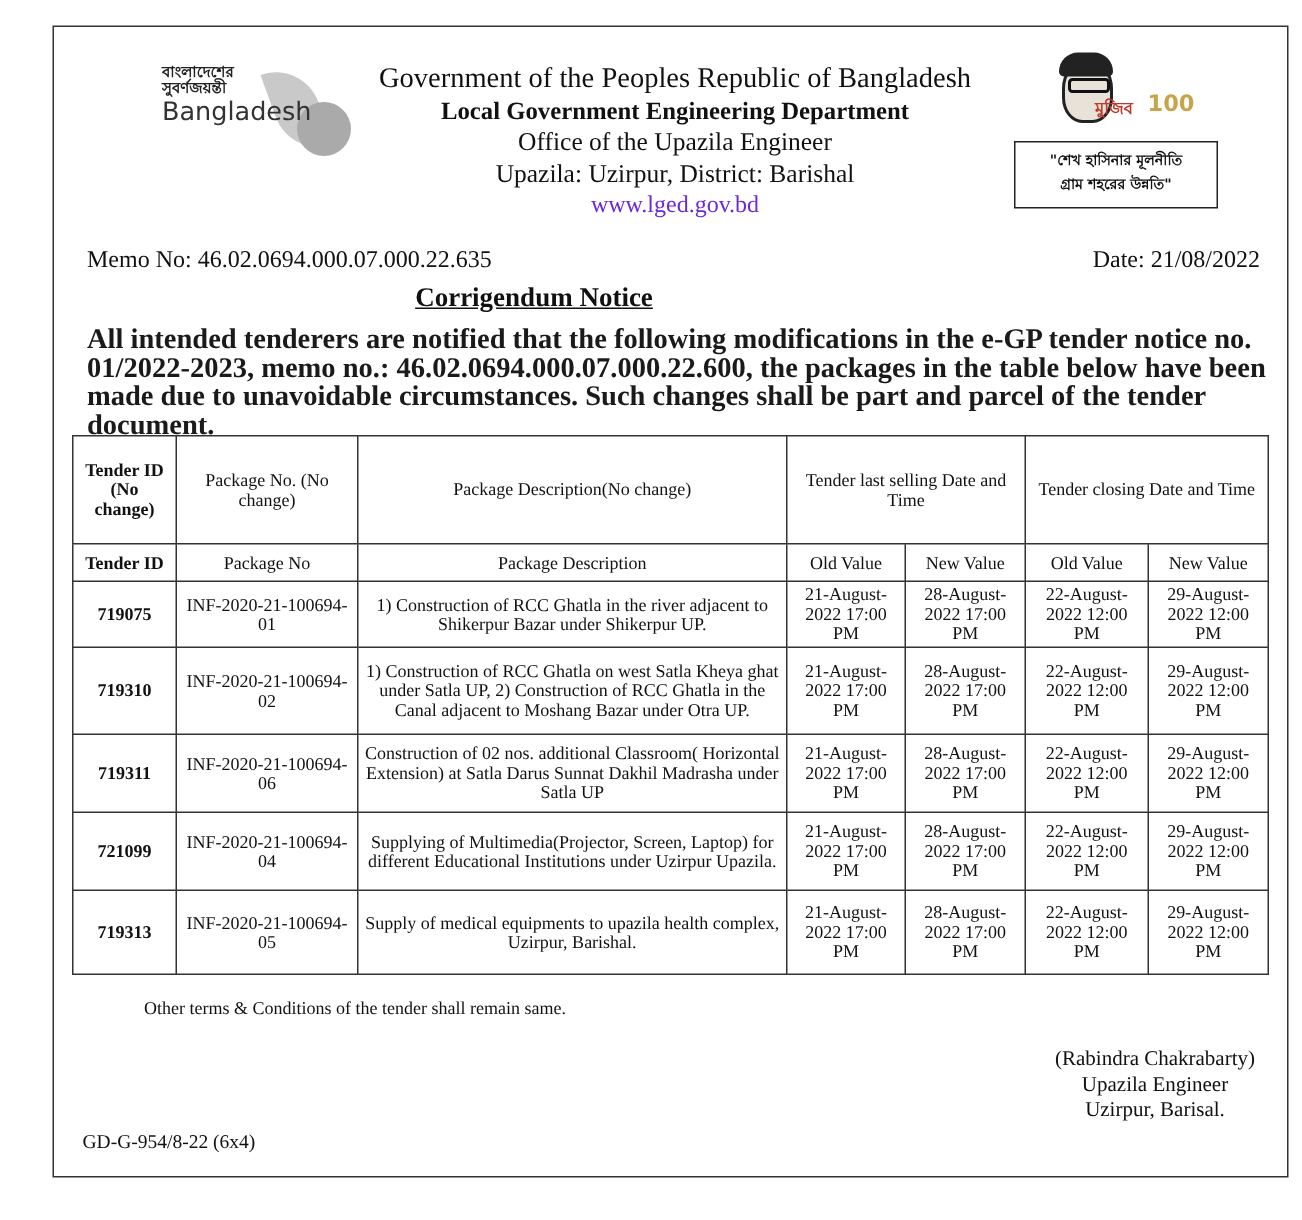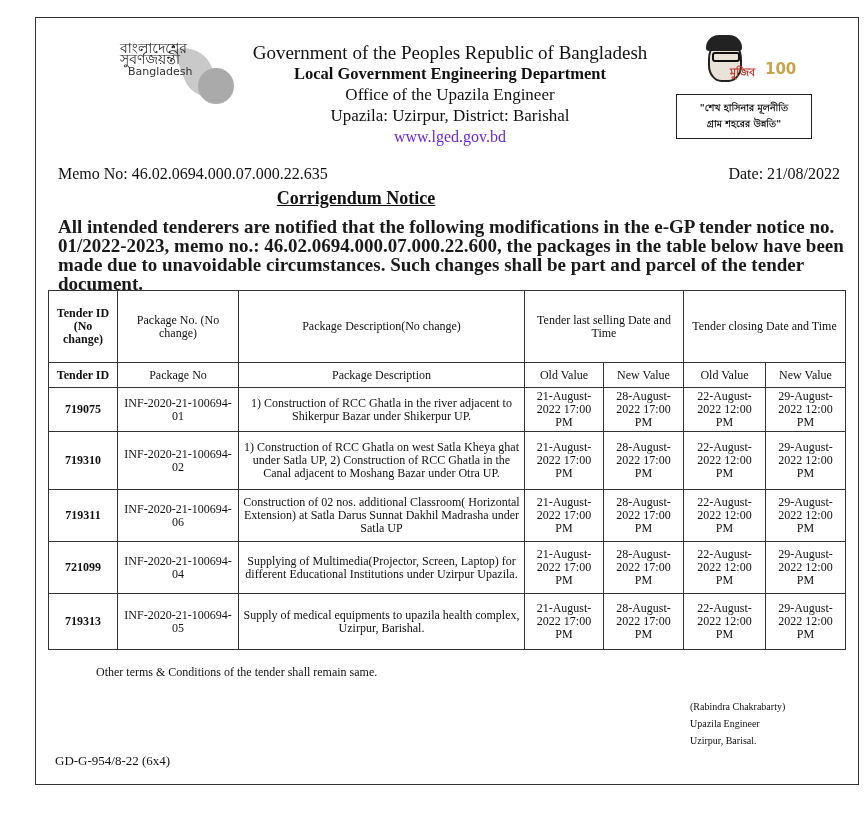--- a/index.html
+++ b/index.html
@@ -1,22 +1,22 @@
 <!DOCTYPE html>
 <html><head>
 <meta charset="utf-8">
 <style>
   html, body { margin:0; padding:0; background:#ffffff; }
   body { width:868px; height:813px; position:relative; font-family:"Liberation Serif", serif; color:#111; overflow:hidden; }
   .frame { position:absolute; left:35px; top:17px; width:824px; height:768px; border:1.5px solid #333; box-sizing:border-box; }
 
   
   .logo-left { position:absolute; left:68px; top:40px; width:170px; height:70px; }
-  .logo-left .bn1 { position:absolute; left:40px; top:3px; font-family:"DejaVu Sans", sans-serif; font-size:14px; font-weight:normal; color:#222; line-height:11px;margin-left:12px; }
-  .logo-left .bd { position:absolute; left:40px; top:25px; font-family:"DejaVu Sans", sans-serif; font-size:11px; color:#333;margin-left:20px; }
+  .logo-left .bn1 { position:absolute; left:40px; top:3px; font-family:"DejaVu Sans", sans-serif; font-size:10px; font-weight:bold; color:#222; line-height:11px; }
+  .logo-left .bd { position:absolute; left:40px; top:25px; font-family:"DejaVu Sans", sans-serif; font-size:17px; color:#333; }
   .logo-left .circle { position:absolute; left:130px; top:28px; width:36px; height:36px; border-radius:50%; background:#aaa; }
   .logo-left .leaf { position:absolute; left:115px; top:3px; width:30px; height:60px; background:#bbb; border-radius:0 60px 0 60px; transform:rotate(-20deg); opacity:.8; }
 
   .hdr { position:absolute; left:240px; top:42px; width:420px; text-align:center; line-height:21px; }
   .hdr .l1 { font-size:19px; }
   .hdr .l2 { font-size:16.5px; font-weight:bold; }
   .hdr .l3, .hdr .l4 { font-size:17px; }
   .hdr .l5 { font-size:16px; color:#6d28d9; }
 
   .logo-right { position:absolute; left:690px; top:32px; width:150px; height:118px; }
@@ -31,21 +31,21 @@
   .memo { position:absolute; left:58px; top:165px; font-size:16px; }
   .date { position:absolute; right:28px; top:165px; font-size:16px; }
   .title { position:absolute; left:0; width:712px; top:188px; text-align:center; font-size:18px; font-weight:bold; text-decoration:underline; }
   .intro { position:absolute; left:58px; top:217px; width:790px; font-size:19px; font-weight:bold; line-height:19px; color:#1a1a1a; }
 
   table.tbl { position:absolute; left:48px; top:290px; border-collapse:collapse; font-size:12px; text-align:center; }
   table.tbl td { border:1.5px solid #333; padding:1px 4px; line-height:13px; vertical-align:middle;margin-left:28px; }
   table.tbl td.bold { font-weight:bold; }
 
   .other { position:absolute; left:96px; top:665px; font-size:12px; }
-  .sig { position:absolute; left:690px; top:698px; width:160px; text-align:left; font-size:10px; line-height:17px; }
+  .sig { position:absolute; left:690px; top:698px; width:160px; text-align:center; font-size:14px; line-height:17px; }
   .sig .email { margin-left:-10px; }
   .gd { position:absolute; left:55px; top:753px; font-size:13px; }
 </style>
 </head>
 <body>
 
 <div class="frame"></div>
 
 <div class="logo-left">
   <div class="leaf"></div>

